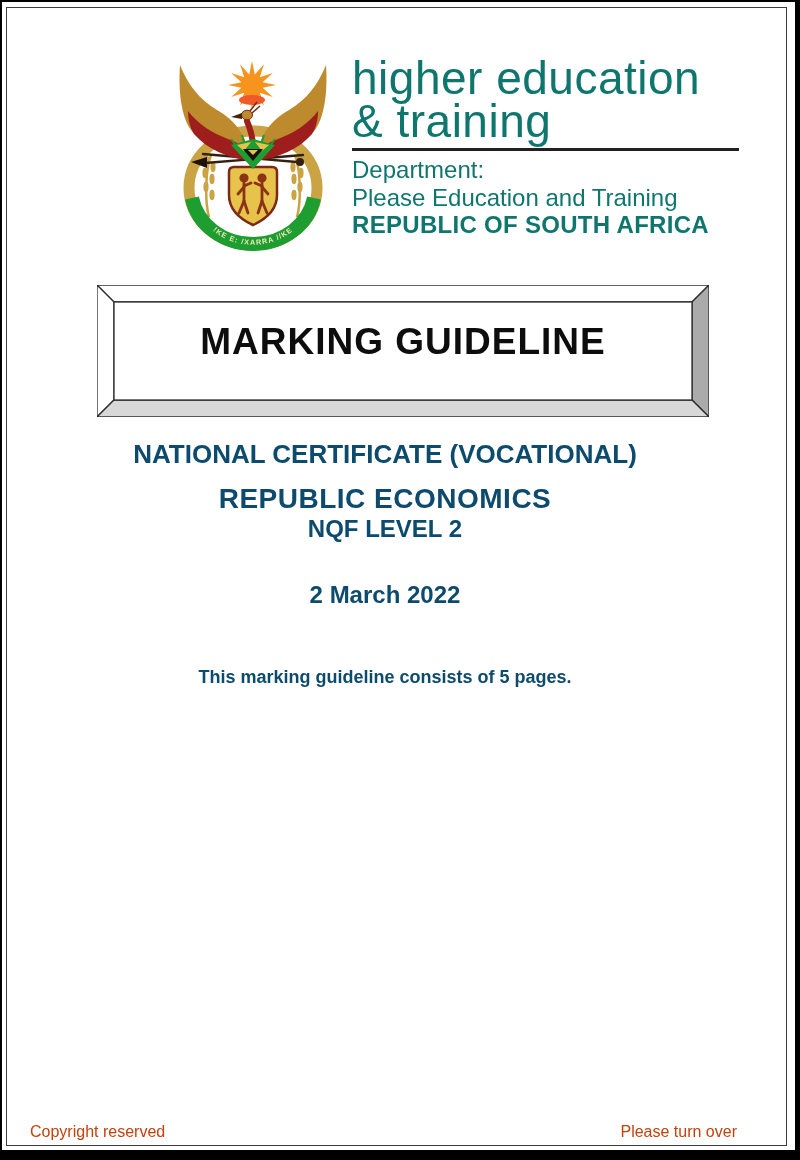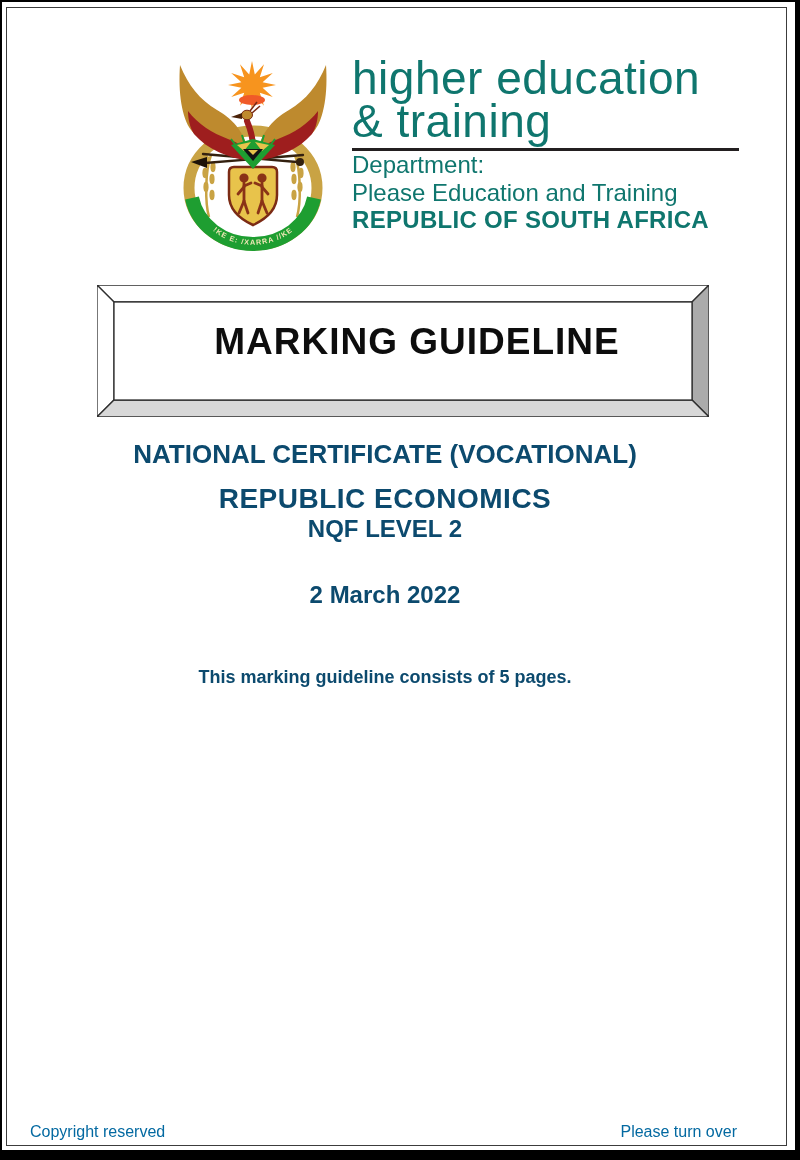--- a/index.html
+++ b/index.html
@@ -13,43 +13,43 @@
   }
   .inner-border{
     position:absolute;left:4px;top:5px;right:8px;bottom:4px;
     border:1px solid #3c3c3c;pointer-events:none;
   }
   
   .coat{position:absolute;left:165px;top:52px;width:170px;height:198px;}
   .masthead-text{position:absolute;left:350px;top:55px;width:400px;color:#0f766e;}
   .wordmark{font-size:46px;line-height:43px;letter-spacing:0.5px;font-weight:400;}
   .logo-rule{width:387px;height:3px;background:#231f20;margin-top:5px;}
-  .dept-block{font-size:24px;line-height:27.5px;}
+  .dept-block{margin-top:5px;font-size:24px;line-height:27.5px;}
   .country{font-weight:bold;letter-spacing:0.3px;}
   
   .title-box{position:absolute;left:95px;top:283px;width:612px;height:132px;}
   .title-box svg{position:absolute;left:0;top:0;}
   .title-text{
-    position:absolute;left:31px;top:17px;width:578px;height:98px;
+    position:absolute;left:17px;top:17px;width:578px;height:98px;
     display:flex;align-items:center;justify-content:center;
     font-size:37px;font-weight:bold;letter-spacing:1px;color:#0d0d0d;
     transform:translateY(-9px);
   }
   
   .content{position:absolute;left:28px;width:710px;text-align:center;color:#0c4a6e;}
   .certificate{top:437px;font-size:26px;font-weight:bold;}
   .subject{top:481px;font-size:28px;font-weight:bold;letter-spacing:0.5px;}
   .level{top:513px;font-size:24px;font-weight:bold;}
   .exam-date{top:579px;font-size:24px;font-weight:bold;}
   .pages-note{top:665px;font-size:18px;font-weight:bold;}
   
   .footer{
     position:absolute;left:28px;right:58px;top:1121px;
     display:flex;justify-content:space-between;
-    font-size:16px;color:#0369a1;
+    font-size:16px;color:#c2410c;
   }
 </style>
 </head>
 <body>
 
 <div class="page">
   <div class="inner-border"></div>
 
   <svg class="coat" viewBox="0 0 170 196">
 

